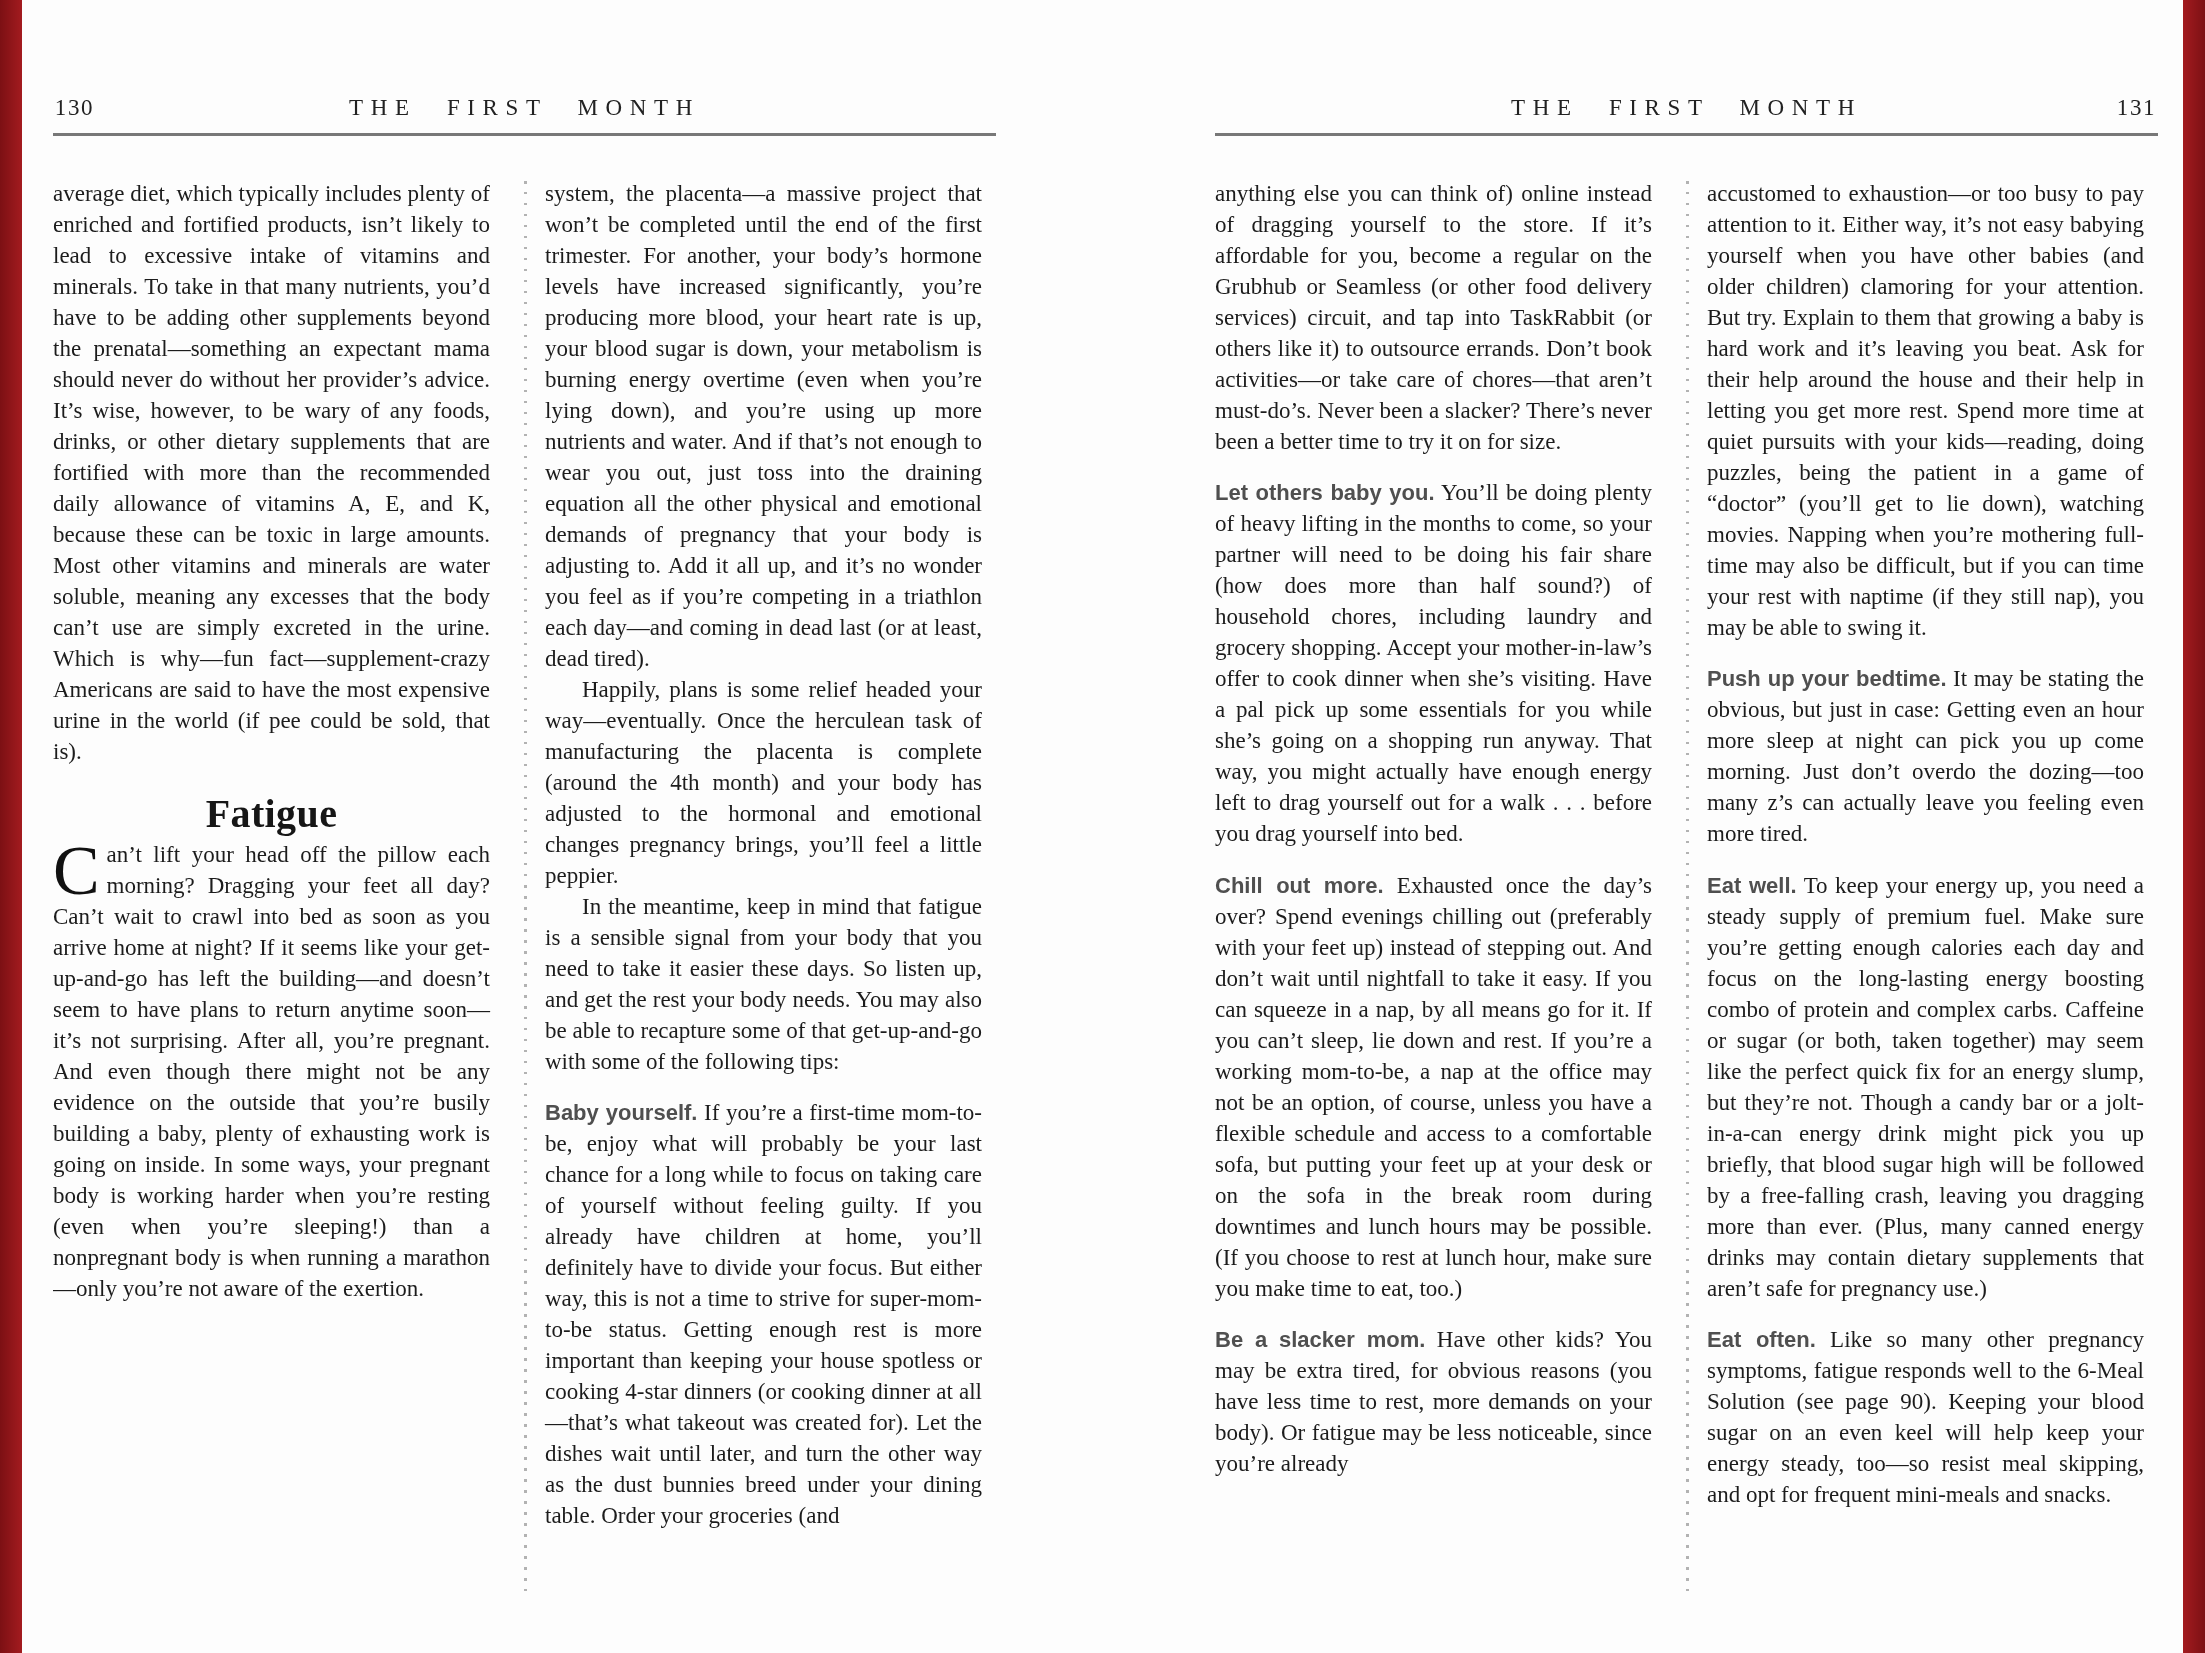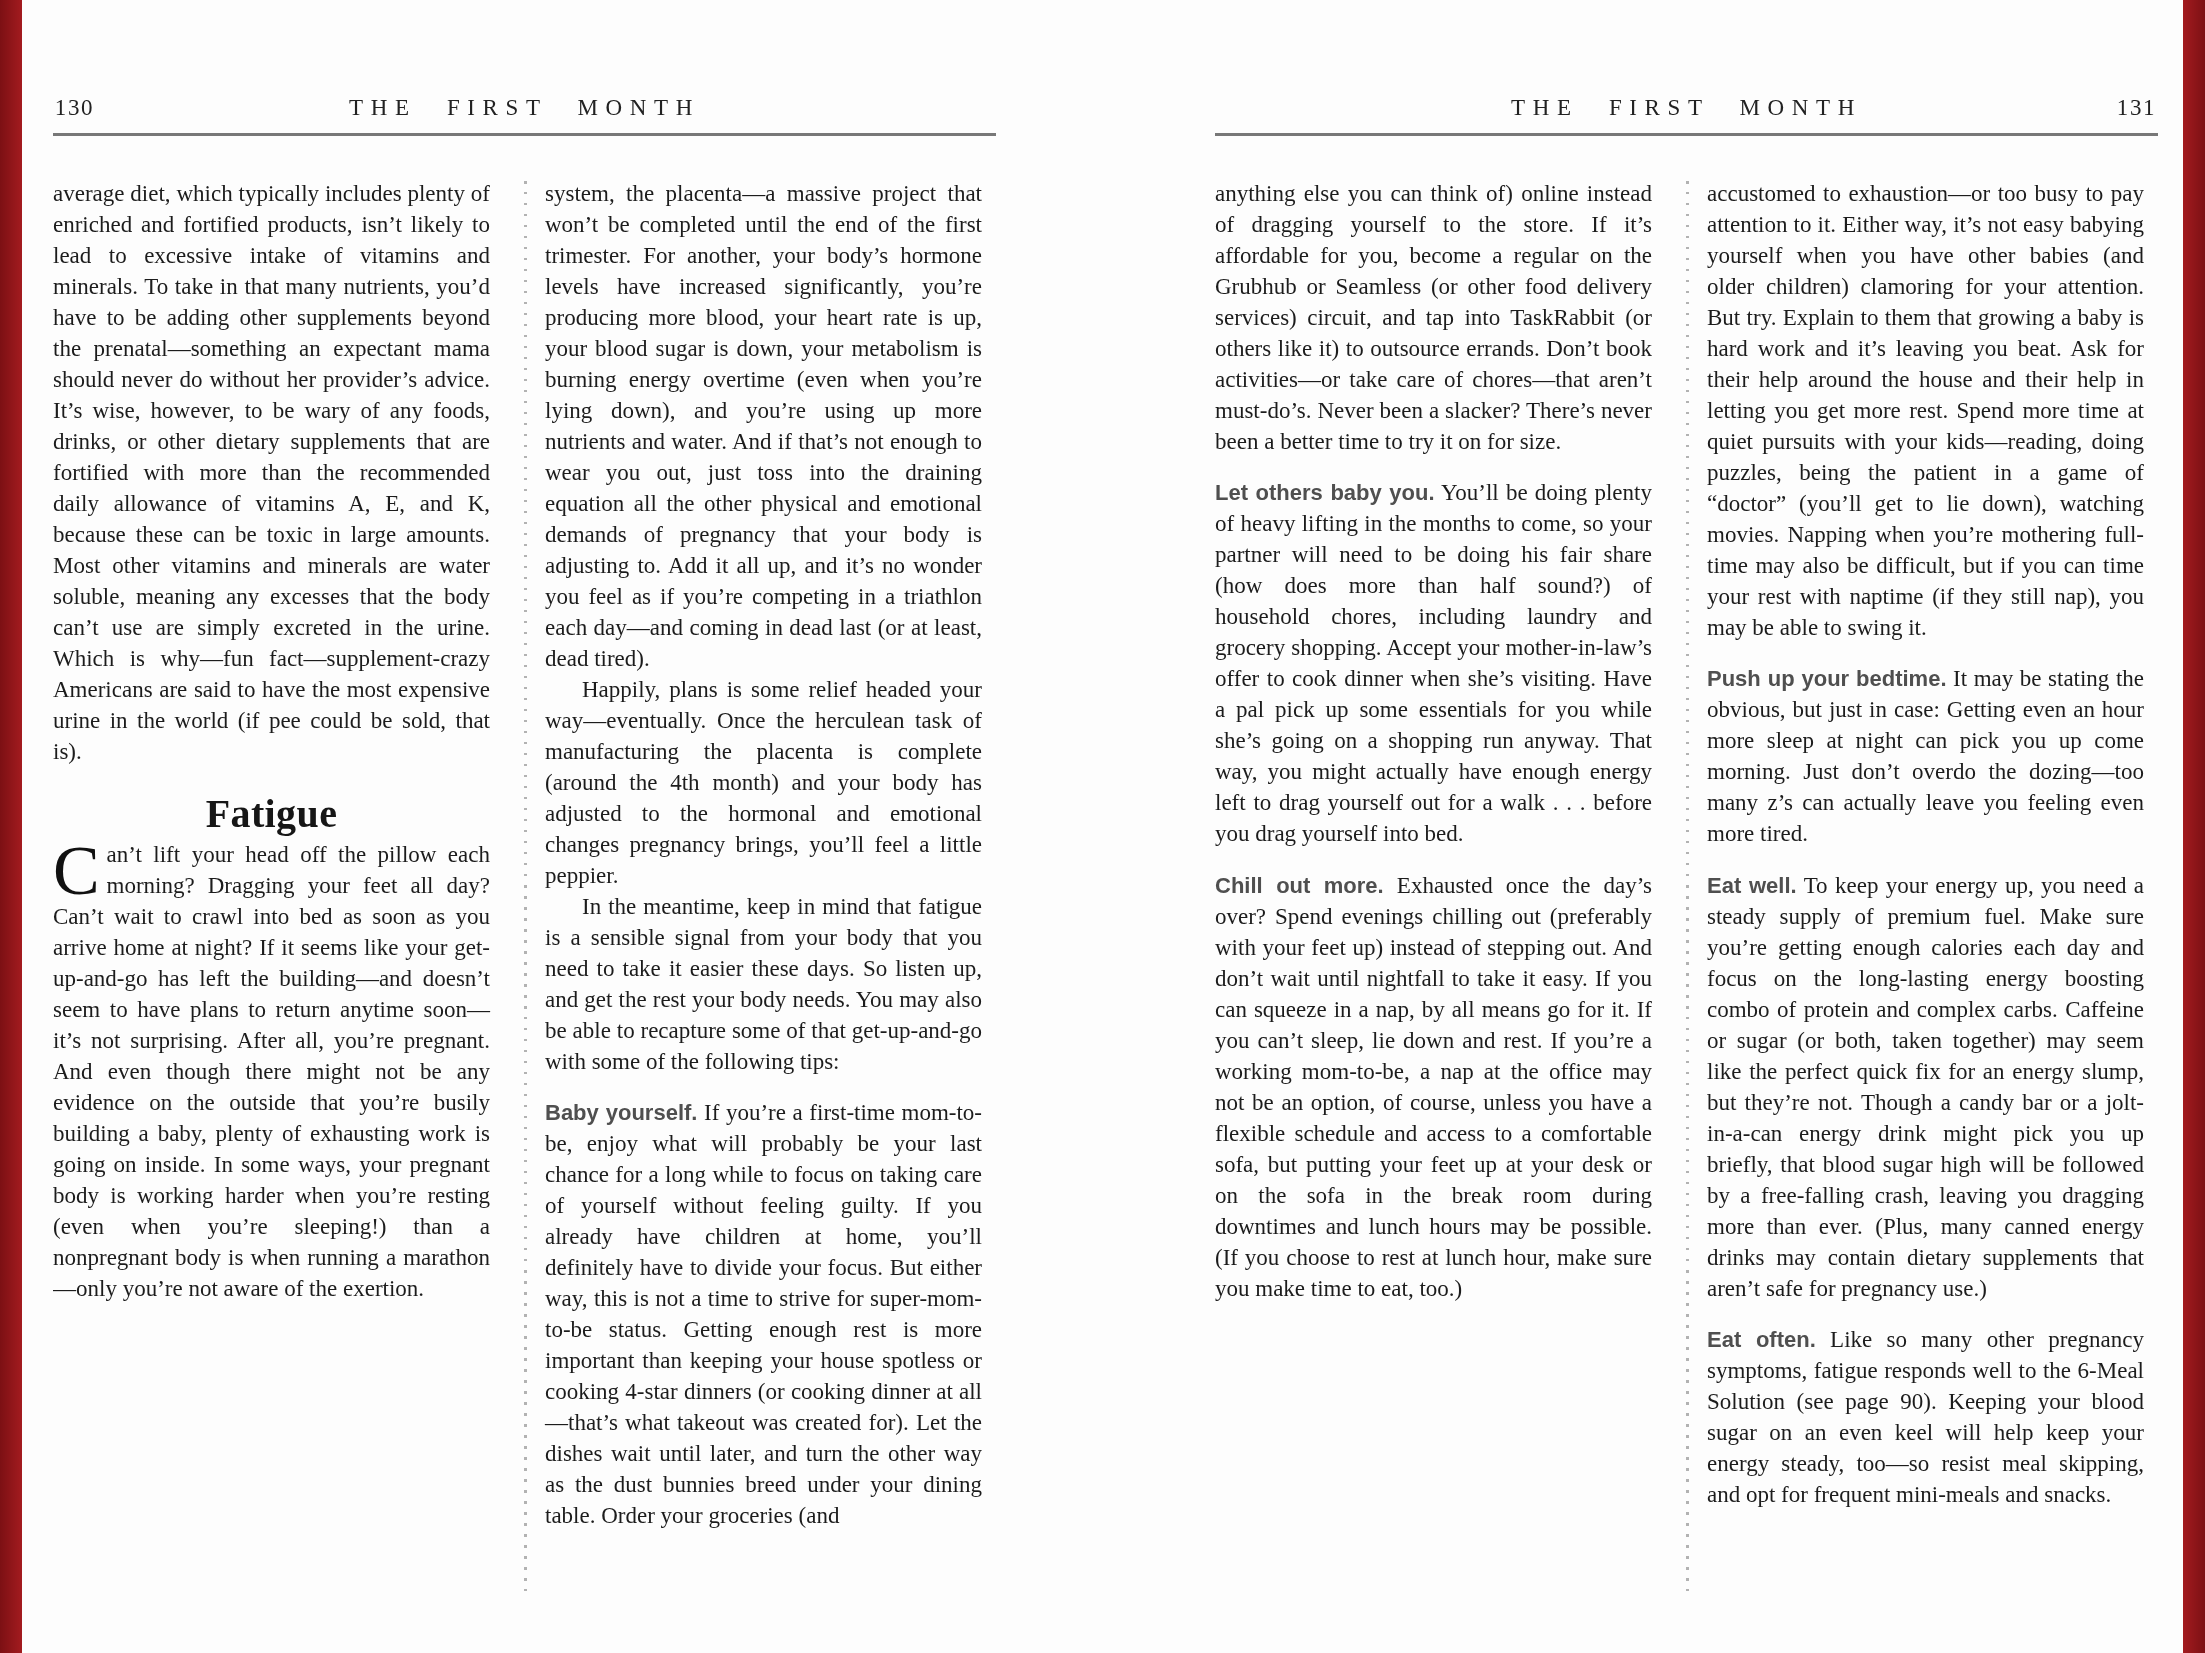--- a/index.html
+++ b/index.html
@@ -104,20 +104,21 @@
     <div class="page-header">
       <span class="spacer"></span>
       <span class="running-head">THE FIRST MONTH</span>
       <span class="folio">131</span>
     </div>
     <div class="cols">
       <div class="col">
         <p>anything else you can think of) online instead of dragging yourself to the store. If it’s affordable for you, become a regular on the Grubhub or Seamless (or other food delivery services) circuit, and tap into TaskRabbit (or others like it) to outsource errands. Don’t book activities—or take care of chores—that aren’t must-do’s. Never been a slacker? There’s never been a better time to try it on for size.</p>
         <p class="tip"><span class="lead">Let others baby you.</span> <span>You’ll be doing plenty of heavy lifting in the months to come, so your partner will need to be doing his fair share (how does more than half sound?) of household chores, including laundry and grocery shopping. Accept your mother-in-law’s offer to cook dinner when she’s visiting. Have a pal pick up some essentials for you while she’s going on a shopping run anyway. That way, you might actually have enough energy left to drag yourself out for a walk . . . before you drag yourself into bed.</span></p>
         <p class="tip"><span class="lead">Chill out more.</span> <span>Exhausted once the day’s over? Spend evenings chilling out (preferably with your feet up) instead of stepping out. And don’t wait until nightfall to take it easy. If you can squeeze in a nap, by all means go for it. If you can’t sleep, lie down and rest. If you’re a working mom-to-be, a nap at the office may not be an option, of course, unless you have a flexible schedule and access to a comfortable sofa, but putting your feet up at your desk or on the sofa in the break room during downtimes and lunch hours may be possible. (If you choose to rest at lunch hour, make sure you make time to eat, too.)</span></p>
+        <p class="tip"><span class="lead">Be a slacker mom.</span> <span>Have other kids? You may be extra tired, for obvious reasons (you have less time to rest, more demands on your body). Or fatigue may be less noticeable, since you’re already</span></p>
       </div>
       <div class="col">
         <p>accustomed to exhaustion—or too busy to pay attention to it. Either way, it’s not easy babying yourself when you have other babies (and older children) clamoring for your attention. But try. Explain to them that growing a baby is hard work and it’s leaving you beat. Ask for their help around the house and their help in letting you get more rest. Spend more time at quiet pursuits with your kids—reading, doing puzzles, being the patient in a game of “doctor” (you’ll get to lie down), watching movies. Napping when you’re mothering full-time may also be difficult, but if you can time your rest with naptime (if they still nap), you may be able to swing it.</p>
         <p class="tip"><span class="lead">Push up your bedtime.</span> <span>It may be stating the obvious, but just in case: Getting even an hour more sleep at night can pick you up come morning. Just don’t overdo the dozing—too many z’s can actually leave you feeling even more tired.</span></p>
         <p class="tip"><span class="lead">Eat well.</span> <span>To keep your energy up, you need a steady supply of premium fuel. Make sure you’re getting enough calories each day and focus on the long-lasting energy boosting combo of protein and complex carbs. Caffeine or sugar (or both, taken together) may seem like the perfect quick fix for an energy slump, but they’re not. Though a candy bar or a jolt-in-a-can energy drink might pick you up briefly, that blood sugar high will be followed by a free-falling crash, leaving you dragging more than ever. (Plus, many canned energy drinks may contain dietary supplements that aren’t safe for pregnancy use.)</span></p>
         <p class="tip"><span class="lead">Eat often.</span> <span>Like so many other pregnancy symptoms, fatigue responds well to the 6-Meal Solution (see page 90). Keeping your blood sugar on an even keel will help keep your energy steady, too—so resist meal skipping, and opt for frequent mini-meals and snacks.</span></p>
       </div>
       <div class="divider"></div>
     </div>
   </div>

